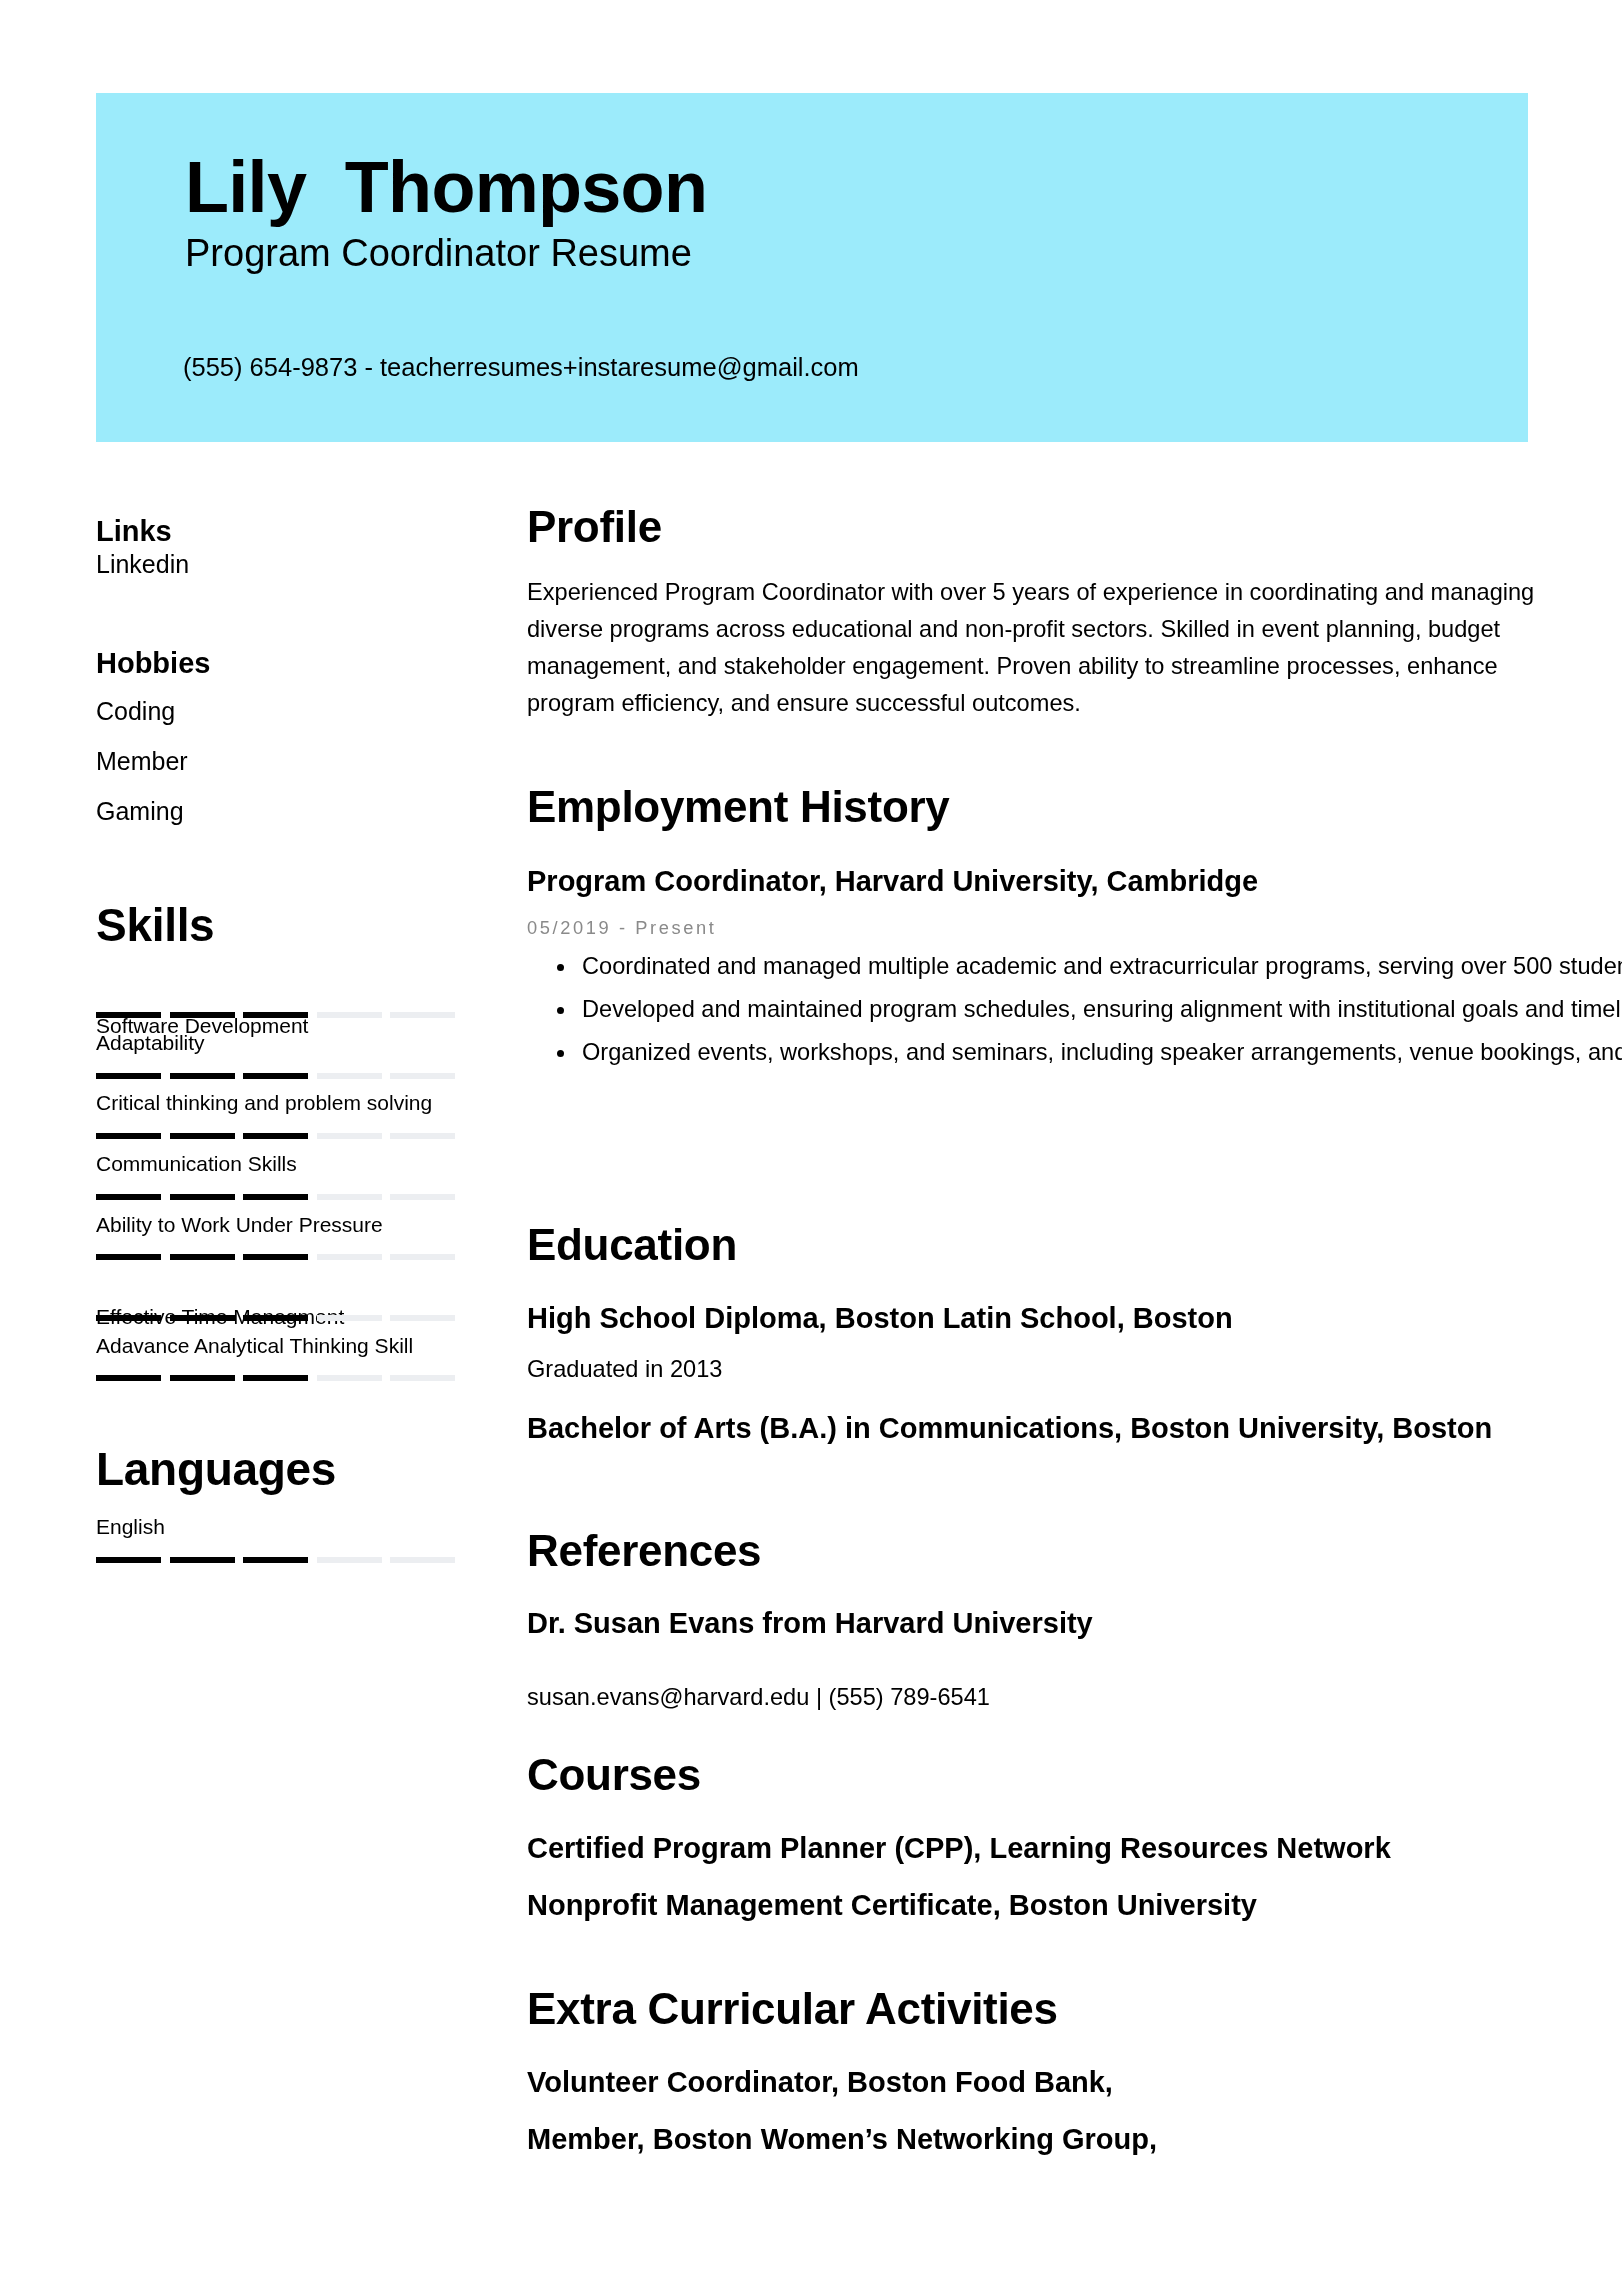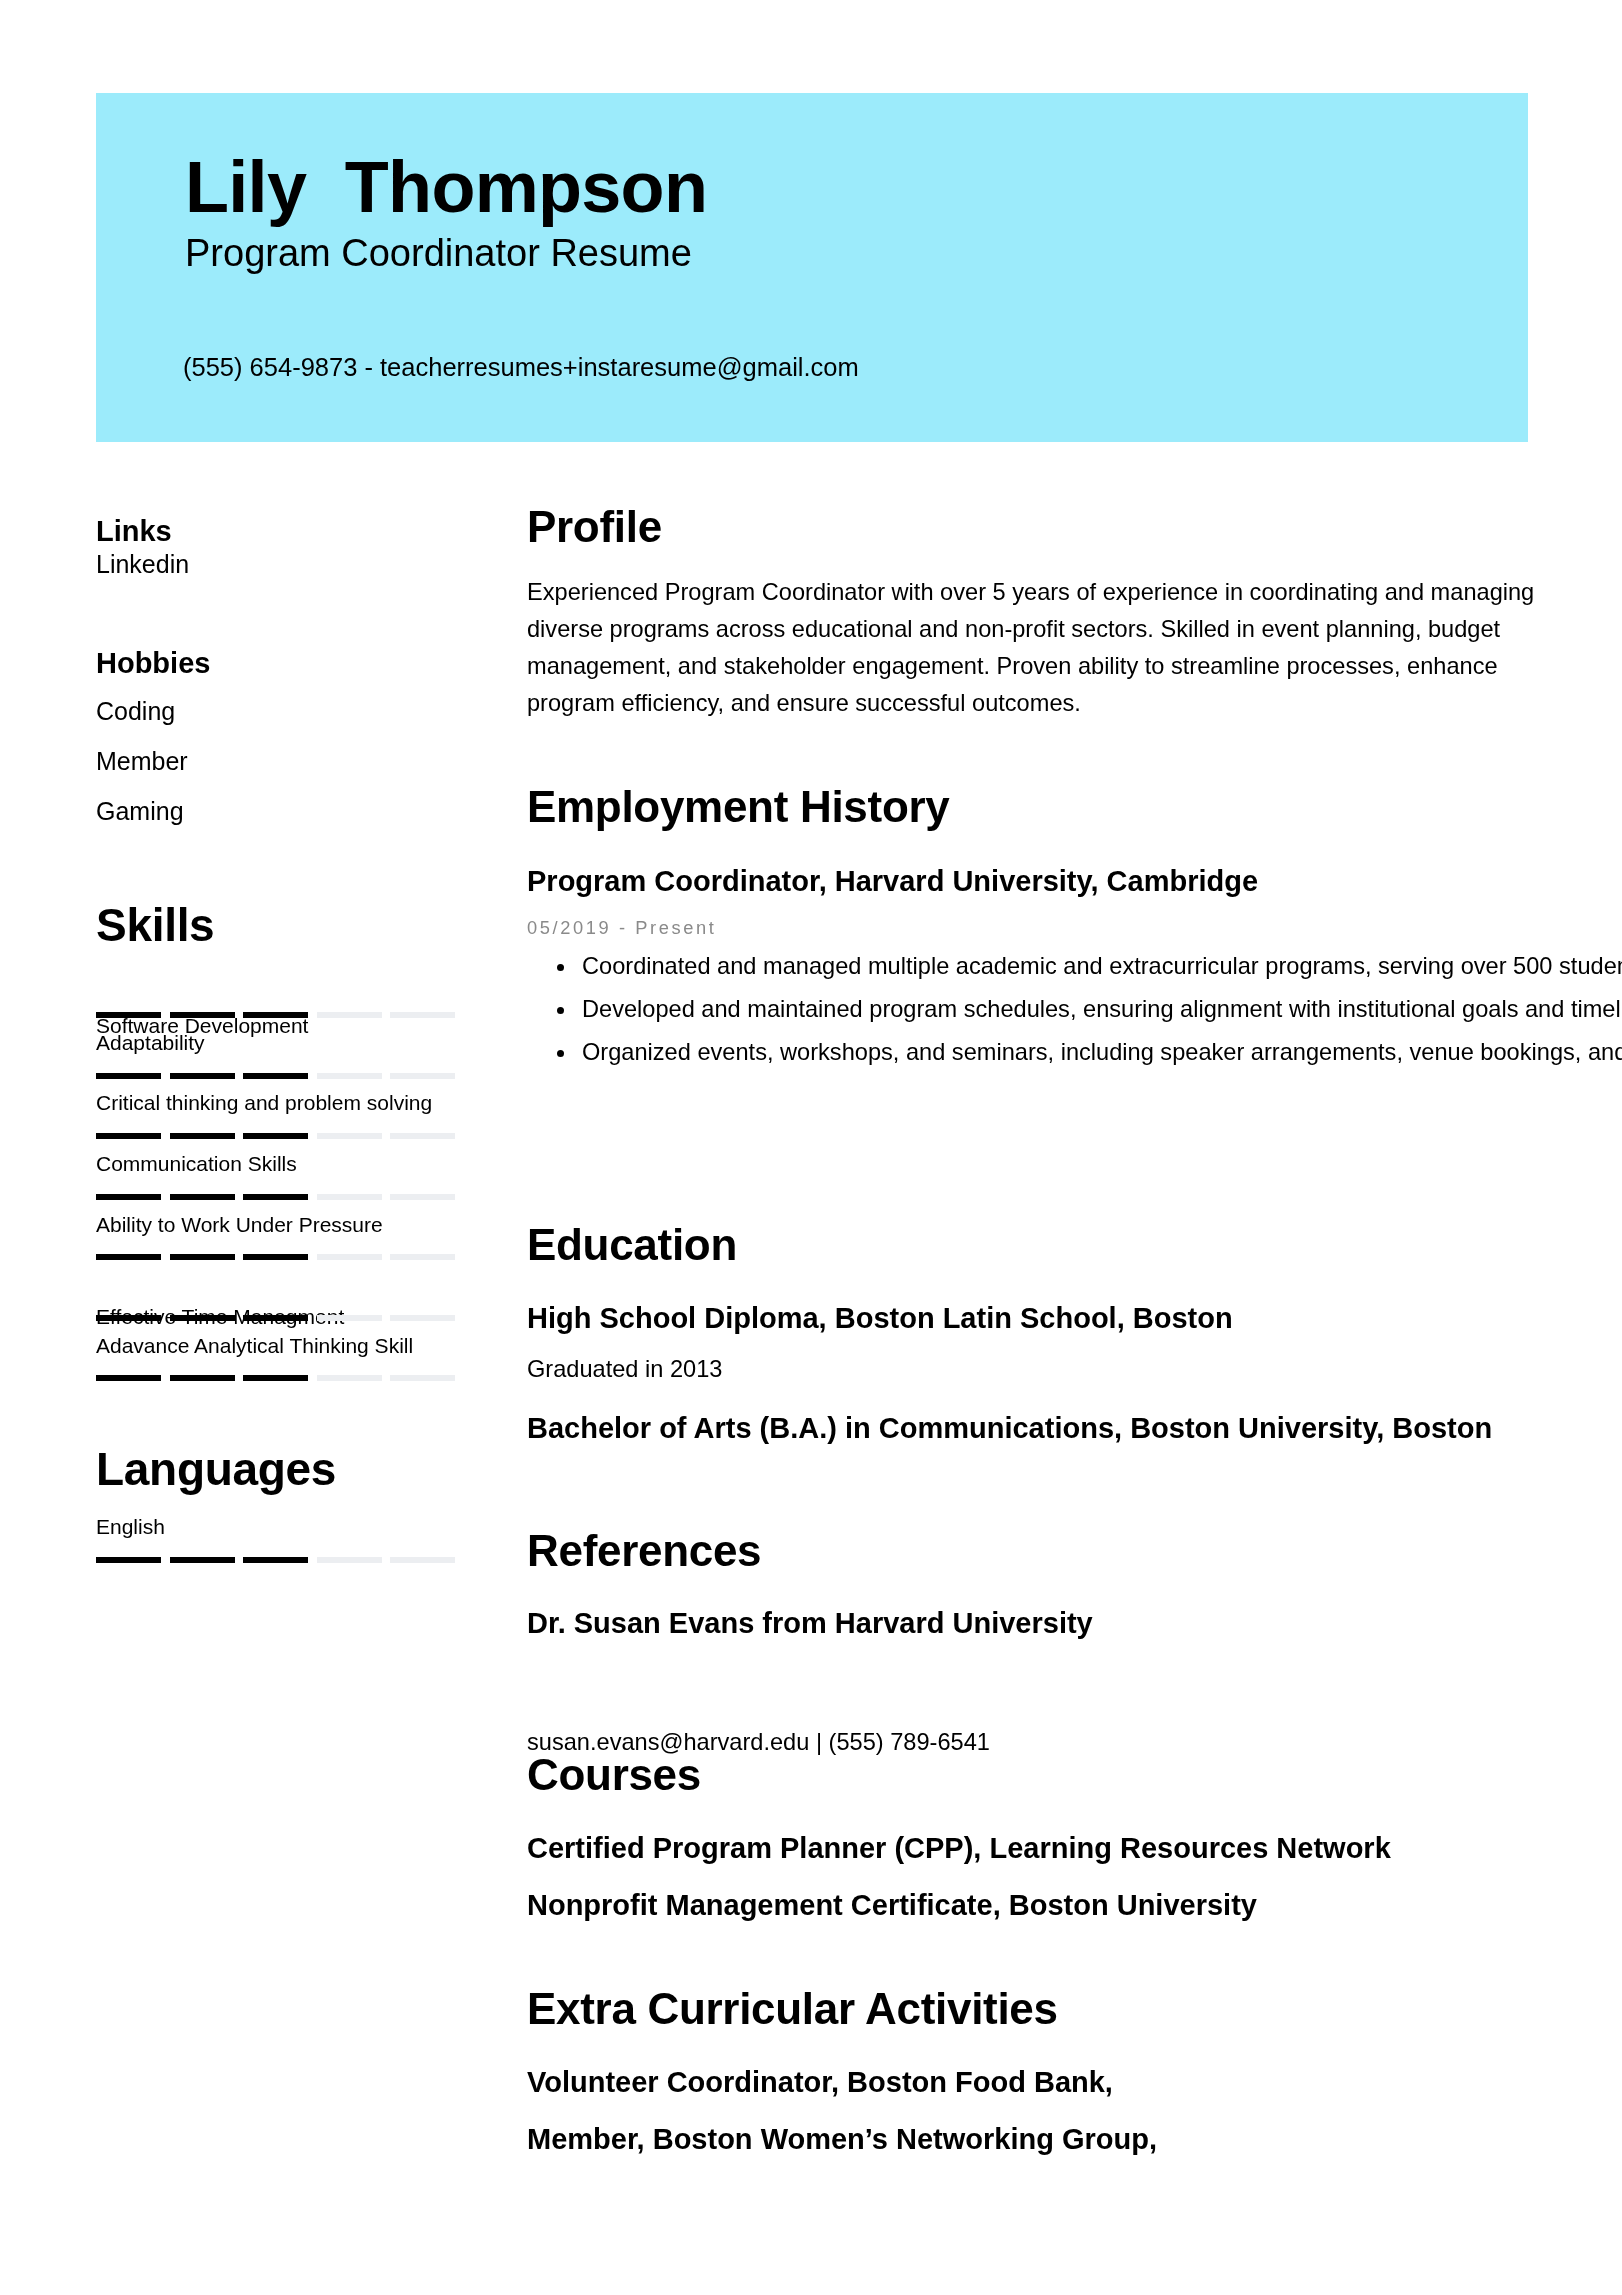--- a/index.html
+++ b/index.html
@@ -138,21 +138,21 @@
     <li>Organized events, workshops, and seminars, including speaker arrangements, venue bookings, and marketing, resulting in a 30% increase in program participation.</li>
   </ul>
 
   <div class="abs sec-title" style="top:1221px;">Education</div>
   <div class="abs item-title" style="top:1301px;">High School Diploma, Boston Latin School, Boston</div>
   <div class="abs small" style="top:1355px;">Graduated in 2013</div>
   <div class="abs item-title" style="top:1411px;">Bachelor of Arts (B.A.) in Communications, Boston University, Boston</div>
 
   <div class="abs sec-title" style="top:1527px;">References</div>
   <div class="abs item-title" style="top:1606px;">Dr. Susan Evans from Harvard University</div>
-  <div class="abs small" style="top:1728px;text-align:right;">susan.evans@harvard.edu | (555) 789-6541</div>
+  <div class="abs small" style="top:1683px;text-align:right;">susan.evans@harvard.edu | (555) 789-6541</div>
 
   <div class="abs sec-title" style="top:1751px;">Courses</div>
   <div class="abs item-title" style="top:1831px;">Certified Program Planner (CPP), Learning Resources Network</div>
   <div class="abs item-title" style="top:1888px;">Nonprofit Management Certificate, Boston University</div>
 
   <div class="abs sec-title" style="top:1985px;">Extra Curricular Activities</div>
   <div class="abs item-title" style="top:2065px;">Volunteer Coordinator, Boston Food Bank,</div>
   <div class="abs item-title" style="top:2122px;">Member, Boston Women’s Networking Group,</div>
 </div>
 

